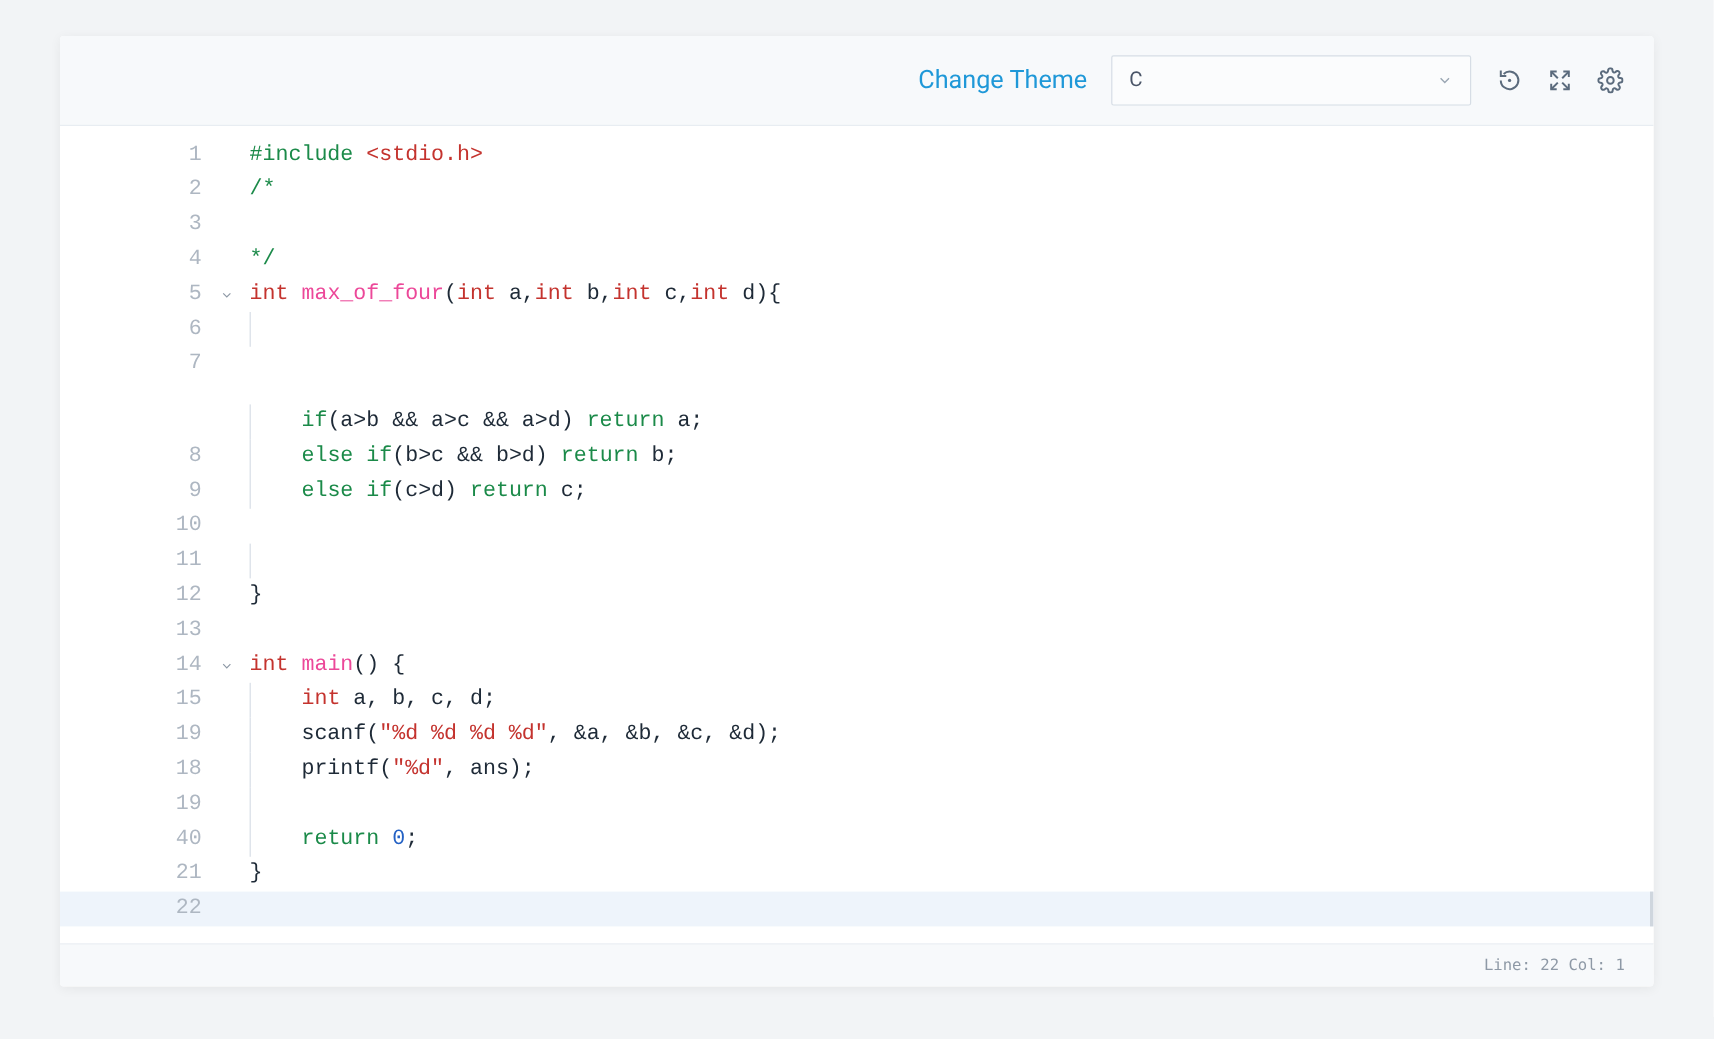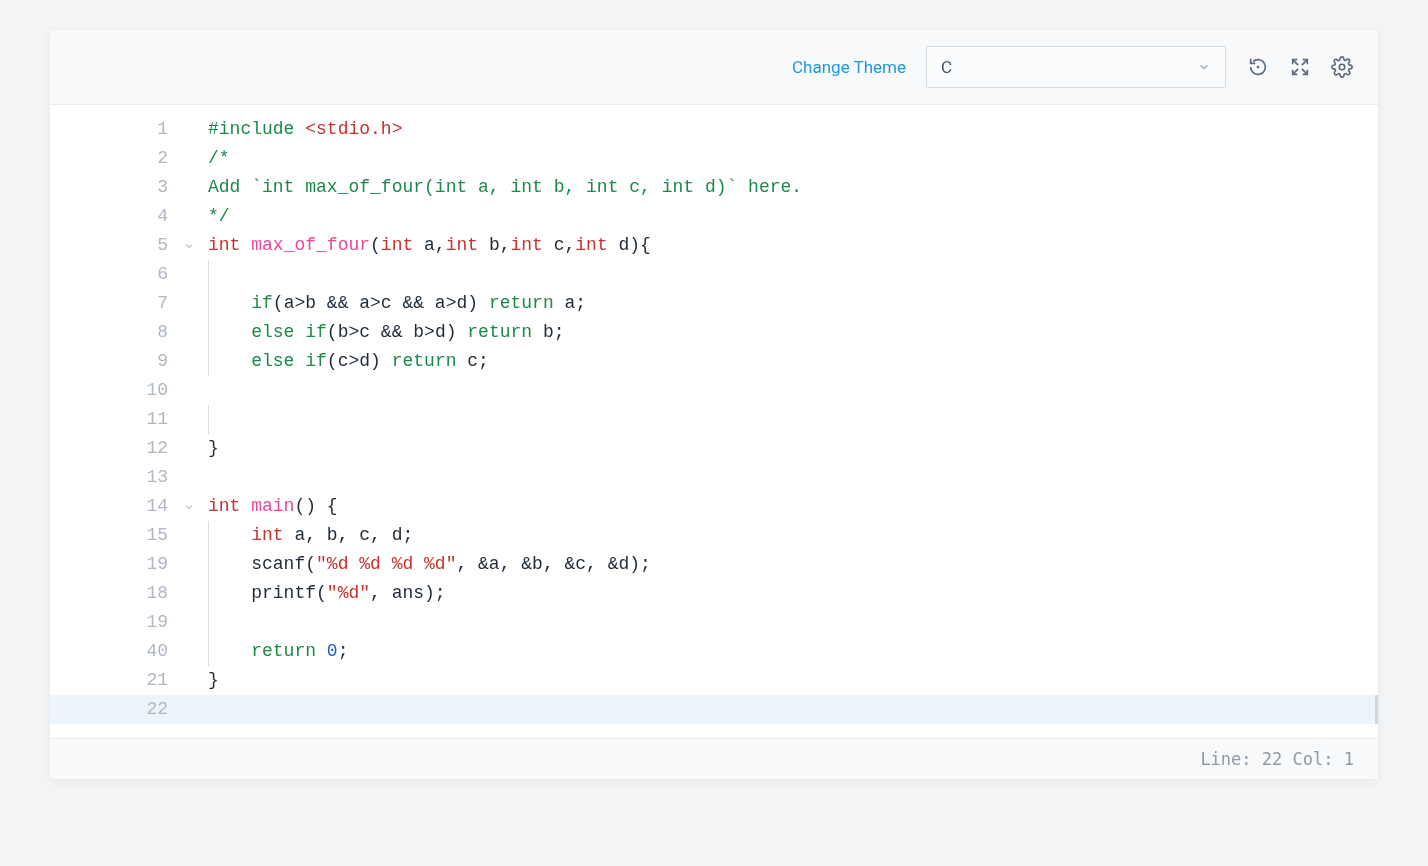--- a/index.html
+++ b/index.html
@@ -19,21 +19,21 @@
     background: #f7f9fb;
     display: flex;
     align-items: center;
     justify-content: flex-end;
     padding: 16px 24px;
     gap: 20px;
     border-bottom: 1px solid #e8edf2;
   }
   .change-theme {
     color: #1f98d8;
-    font-size: 17px;
+    font-size: 21px;
     cursor: pointer;
     text-align: right;
   }
   .lang-select {
     display: flex;
     align-items: center;
     justify-content: space-between;
     border: 1px solid #d6dde5;
     background: #fbfcfd;
     border-radius: 2px;
@@ -121,21 +121,21 @@
   .tok-fn     { color: #ec4899; }
 
   .statusbar {
     background: #f7f9fb;
     border-top: 1px solid #e8edf2;
     padding: 10px 24px;
     display: flex;
     justify-content: flex-end;
     font-family: "SF Mono", ui-monospace, Menlo, Consolas, monospace;
     color: #8e99a6;
-    font-size: 17px;
+    font-size: 13px;
   }
   .right-edge {
     position: absolute;
     right: 0;
     top: 0;
     width: 3px;
     background: #cfd6de;
   }
 </style>
 </head>
@@ -188,41 +188,40 @@
       <div class="code-row">
         <div class="gutter">1</div>
         <div class="code-content" style="position: relative;"><span class="tok-kw">#include</span><span class="tok-op"> </span><span class="tok-type">&lt;stdio.h&gt;</span></div>
       </div>
       <div class="code-row">
         <div class="gutter">2</div>
         <div class="code-content" style="position: relative;"><span class="tok-cm">/*</span></div>
       </div>
       <div class="code-row">
         <div class="gutter">3</div>
-        <div class="code-content" style="position: relative;"><span class="tok-cm">Add `int max_of_four(int a, int b, int c, int d)` here.</span></div>
       </div>
       <div class="code-row">
         <div class="gutter">4</div>
         <div class="code-content" style="position: relative;"><span class="tok-cm">*/</span></div>
       </div>
       <div class="code-row">
         <div class="gutter">5<span class="fold">
             <svg viewBox="0 0 24 24">
               <polyline points="6 9 12 15 18 9"></polyline>
             </svg>
           </span></div>
         <div class="code-content" style="position: relative;"><span class="tok-type">int</span><span class="tok-op"> </span><span class="tok-fn">max_of_four</span><span class="tok-op">(</span><span class="tok-type">int</span><span class="tok-op"> a,</span><span class="tok-type">int</span><span class="tok-op"> b,</span><span class="tok-type">int</span><span class="tok-op"> c,</span><span class="tok-type">int</span><span class="tok-op"> d){</span></div>
       </div>
       <div class="code-row">
         <div class="gutter">6</div>
         <div class="code-content" style="position: relative;"><span class="indent-guide" style="position: absolute; left: 30px;"></span></div>
       </div>
       <div class="code-row">
         <div class="gutter">7</div>
-        <div class="code-content" style="position: relative;"><span class="indent-guide" style="position: absolute; left: 30px;"></span><span class="tok-op">    </span><span class="tok-kw">if</span><span class="tok-op">(a&gt;b &amp;&amp; a&gt;c &amp;&amp; a&gt;d) </span><span class="tok-kw">return</span><span class="tok-op"> a;</span></div>
+        <div class="code-content" style="position: relative; margin-top: 48px;"><span class="indent-guide" style="position: absolute; left: 30px;"></span><span class="tok-op">    </span><span class="tok-kw">if</span><span class="tok-op">(a&gt;b &amp;&amp; a&gt;c &amp;&amp; a&gt;d) </span><span class="tok-kw">return</span><span class="tok-op"> a;</span></div>
       </div>
       <div class="code-row">
         <div class="gutter">8</div>
         <div class="code-content" style="position: relative;"><span class="indent-guide" style="position: absolute; left: 30px;"></span><span class="tok-op">    </span><span class="tok-kw">else</span><span class="tok-op"> </span><span class="tok-kw">if</span><span class="tok-op">(b&gt;c &amp;&amp; b&gt;d) </span><span class="tok-kw">return</span><span class="tok-op"> b;</span></div>
       </div>
       <div class="code-row">
         <div class="gutter">9</div>
         <div class="code-content" style="position: relative;"><span class="indent-guide" style="position: absolute; left: 30px;"></span><span class="tok-op">    </span><span class="tok-kw">else</span><span class="tok-op"> </span><span class="tok-kw">if</span><span class="tok-op">(c&gt;d) </span><span class="tok-kw">return</span><span class="tok-op"> c;</span></div>
       </div>
       <div class="code-row">

